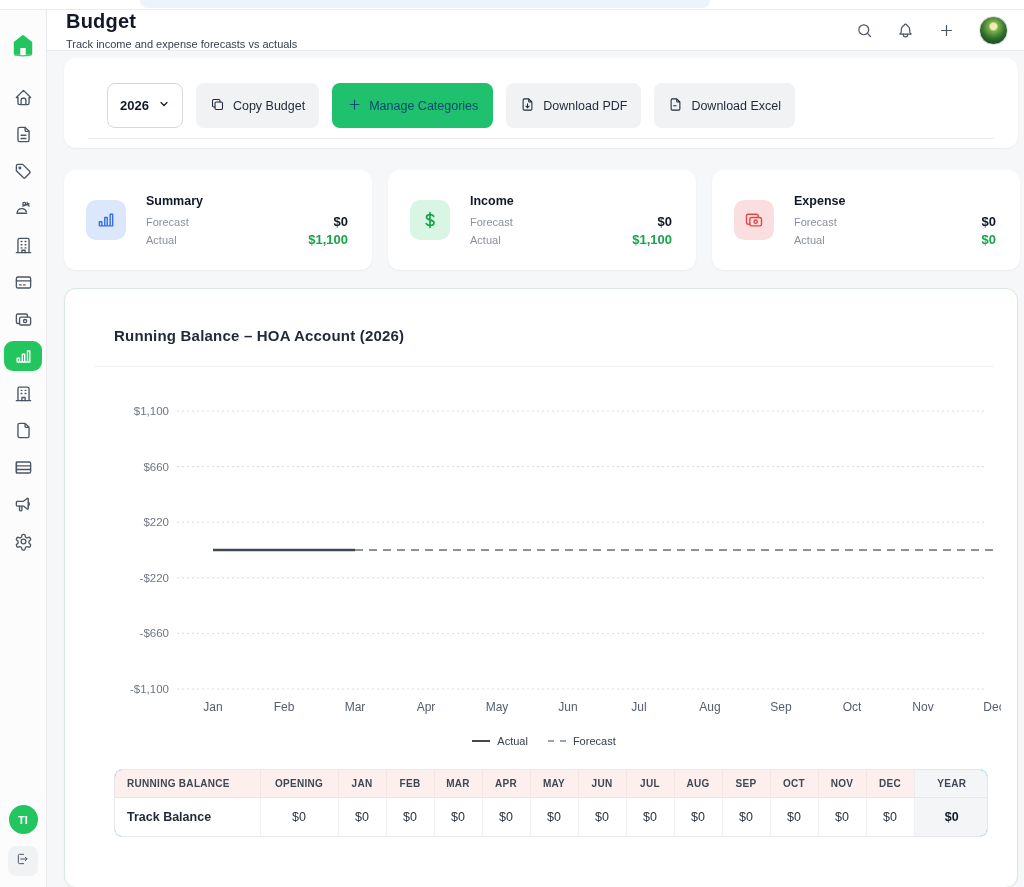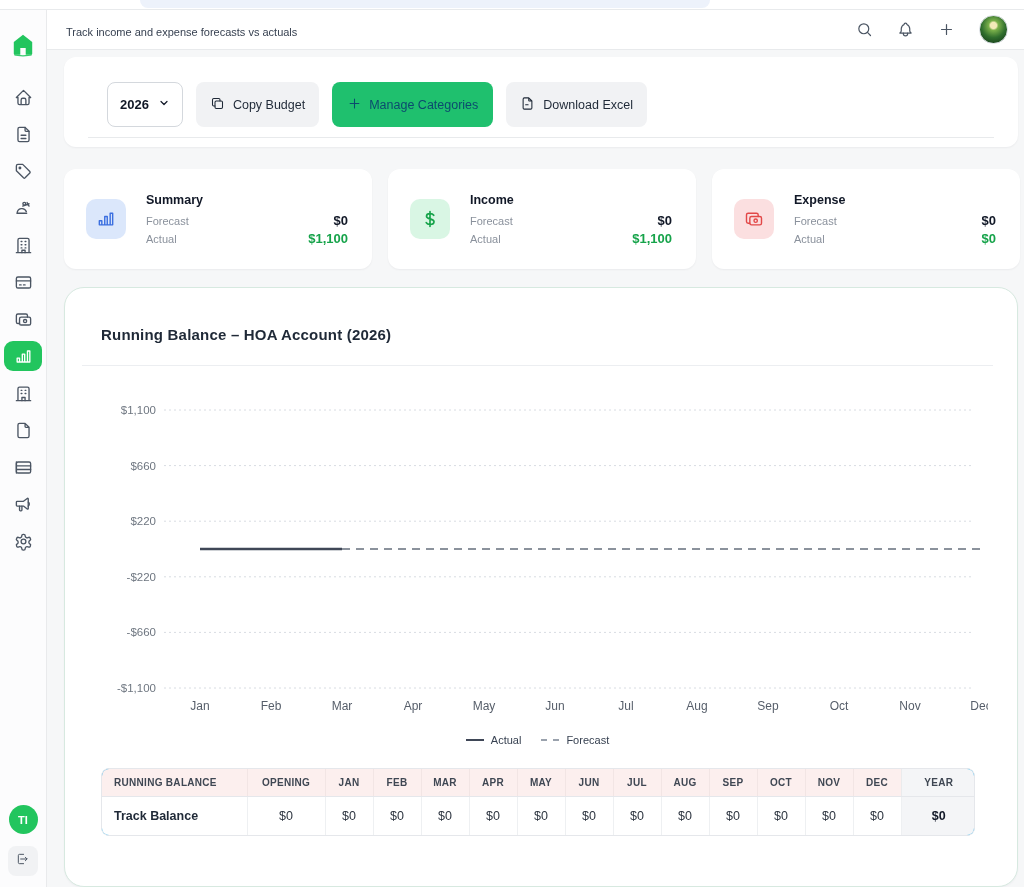--- a/index.html
+++ b/index.html
@@ -56,21 +56,21 @@
   .scard-icon svg { width:20px; height:20px; }
   .scard-body { flex:1; }
   .scard-title { font-size:12.5px; font-weight:600; color:#111827; margin-bottom:6px; }
   .scard-row { display:flex; justify-content:space-between; align-items:baseline; margin-top:3px; }
   .scard-row .lab { font-size:11px; color:#8a919c; }
   .scard-row .val { font-size:13px; font-weight:700; }
   .val.dark { color:#111827; }
   .val.green { color:#16a34a; }
 
   
-  .chart-card { background:#fff; border:1px solid #d7e9e0; border-radius:20px; padding:24px 24px 0 17px; height:600px; box-shadow:0 1px 2px rgba(16,24,40,.04); }
+  .chart-card { background:#fff; border:1px solid #d7e9e0; border-radius:12px; padding:24px 24px 0 30px; height:600px; box-shadow:0 1px 2px rgba(16,24,40,.04); }
   .chart-title { font-size:15px; font-weight:700; color:#1f2937; margin:14px 0 0 19px; letter-spacing:.2px; }
   .chart-divider { border:none; border-top:1px solid #eceef1; margin-top:22px; }
   .chart-wrap { margin-top:14px; }
   #chartSvg { display:block; overflow:hidden; }
   #chartSvg .tick { font-family:"Liberation Sans",sans-serif; font-size:11.5px; fill:#6e7680; }
   #chartSvg .month { font-family:"Liberation Sans",sans-serif; font-size:12px; fill:#565e6a; }
   .legend { display:flex; justify-content:center; gap:20px; margin-top:14px; align-items:center; }
   .legend-item { display:flex; align-items:center; gap:7px; font-size:11px; color:#374151; }
   .legend-swatch { width:18px; height:0; border-top:2.5px solid #3f4757; }
   .legend-swatch.dashed { border-top:2px dashed #9aa2ad; }
@@ -216,20 +216,21 @@
               <path d="M9 12h11l-3-3M20 12l-3 3" transform="translate(-1,0)"></path>
               <path d="M13 4H6a2 2 0 0 0-2 2v12a2 2 0 0 0 2 2h7"></path>
             </svg></span>
         </div>
     </div>
   </div>
 
   <div class="main">
     <div class="header">
       <div>
+        <div class="page-title">Budget</div>
         <div class="page-subtitle">Track income and expense forecasts vs actuals</div>
       </div>
       <div class="header-actions">
         <span class="hicon">
             <svg viewBox="0 0 24 24" fill="none" stroke="currentColor" stroke-width="1.7" stroke-linecap="round" stroke-linejoin="round">
               <circle cx="11" cy="11" r="7"></circle>
               <path d="m16.5 16.5 4 4"></path>
             </svg>
           </span>
         <span class="hicon">
@@ -262,20 +263,27 @@
                   <rect x="8" y="8" width="12" height="12" rx="2"></rect>
                   <path d="M16 8V6a2 2 0 0 0-2-2H6a2 2 0 0 0-2 2v8a2 2 0 0 0 2 2h2"></path>
                 </svg></span>
             <span>Copy Budget</span>
           </button>
           <button class="btn btn-green">
             <span><svg viewBox="0 0 24 24" fill="none" stroke="currentColor" stroke-width="1.7" stroke-linecap="round" stroke-linejoin="round">
                   <path d="M12 5v14M5 12h14"></path>
                 </svg></span>
             <span>Manage Categories</span>
+          </button>
+          <button class="btn btn-gray">
+            <span><svg viewBox="0 0 24 24" fill="none" stroke="currentColor" stroke-width="1.7" stroke-linecap="round" stroke-linejoin="round">
+                  <path d="M14 3v4a1 1 0 0 0 1 1h4M17 21H7a2 2 0 0 1-2-2V5a2 2 0 0 1 2-2h7l5 5v11a2 2 0 0 1-2 2z"></path>
+                  <path d="M12 11v6M9.5 14.5 12 17l2.5-2.5"></path>
+                </svg></span>
+            <span>Download PDF</span>
           </button>
           <button class="btn btn-gray">
             <span><svg viewBox="0 0 24 24" fill="none" stroke="currentColor" stroke-width="1.7" stroke-linecap="round" stroke-linejoin="round">
                   <path d="M14 3v4a1 1 0 0 0 1 1h4M17 21H7a2 2 0 0 1-2-2V5a2 2 0 0 1 2-2h7l5 5v11a2 2 0 0 1-2 2z"></path>
                   <path d="M9 14h4"></path>
                 </svg></span>
             <span>Download Excel</span>
           </button>
         </div>
         <hr class="toolbar-divider">

